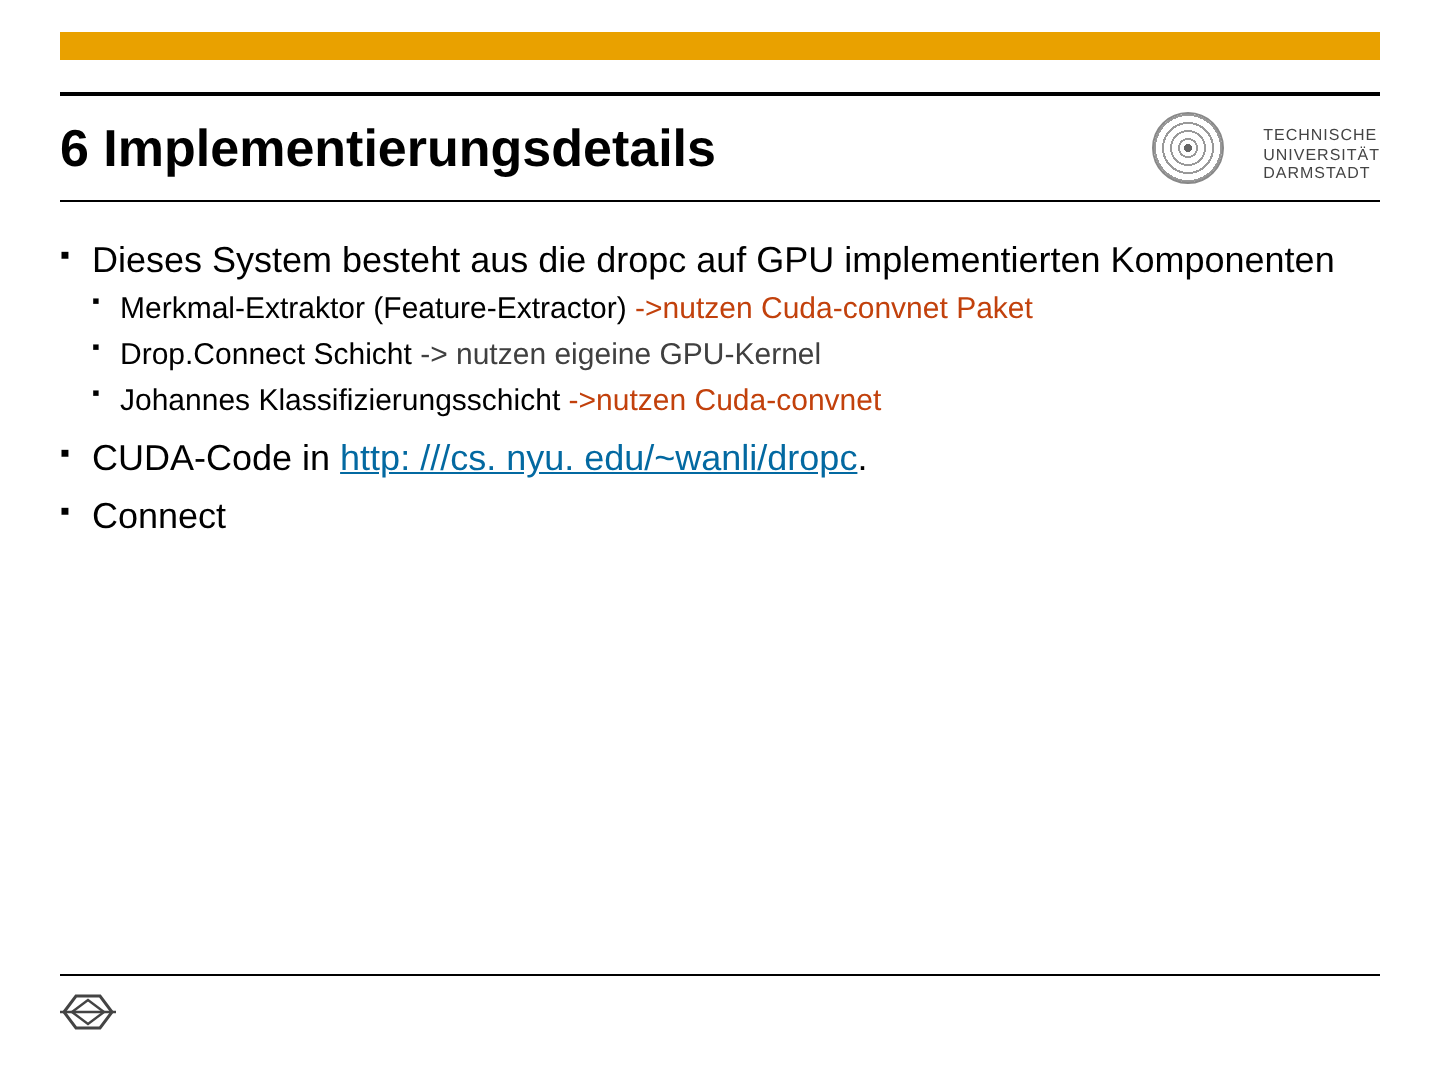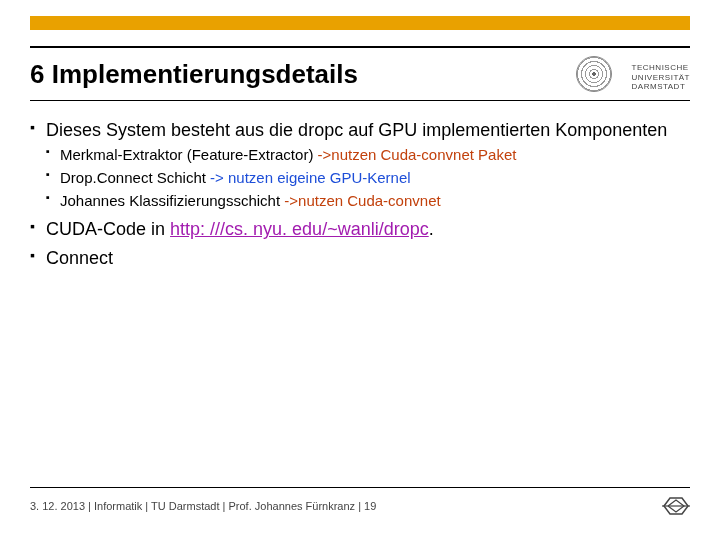--- a/index.html
+++ b/index.html
@@ -110,22 +110,22 @@
   }
   ul.l2 > li::before {
     content: "▪";
     position: absolute;
     left: 0;
     top: 0;
     font-size: 11px;
     color: #000;
   }
   .blue { color: #c2410c; }
-  .red  { color: #1d4ed8; }
-  a.link { color: #a21caf; text-decoration: underline; }
+  .red  { color: #404040; }
+  a.link { color: #0369a1; text-decoration: underline; }
   .hr-bottom {
     position: absolute;
     left: 30px;
     right: 30px;
     bottom: 52px;
     height: 1px;
     background: #000;
   }
   .footer {
     position: absolute;
@@ -179,21 +179,20 @@
     </li>
     <li>
       <span>Connect</span>
     </li>
   </ul>
 </div>
 
 <div class="hr-bottom"></div>
 
 <div class="footer">
-  <div>3. 12. 2013  |  Informatik  |  TU Darmstadt  | Prof. Johannes Fürnkranz |  19</div>
   <div class="footer-logo">
     <svg width="28" height="24" viewBox="0 0 28 24">
       <polygon points="2,12 8,4 20,4 26,12 20,20 8,20" fill="none" stroke="#444" stroke-width="1.5"></polygon>
       <polyline points="6,12 14,6 22,12 14,18 6,12" fill="none" stroke="#444" stroke-width="1.2"></polyline>
       <line x1="0" y1="12" x2="28" y2="12" stroke="#444" stroke-width="1.2"></line>
     </svg>
   </div>
 </div>
 
 </body></html>

